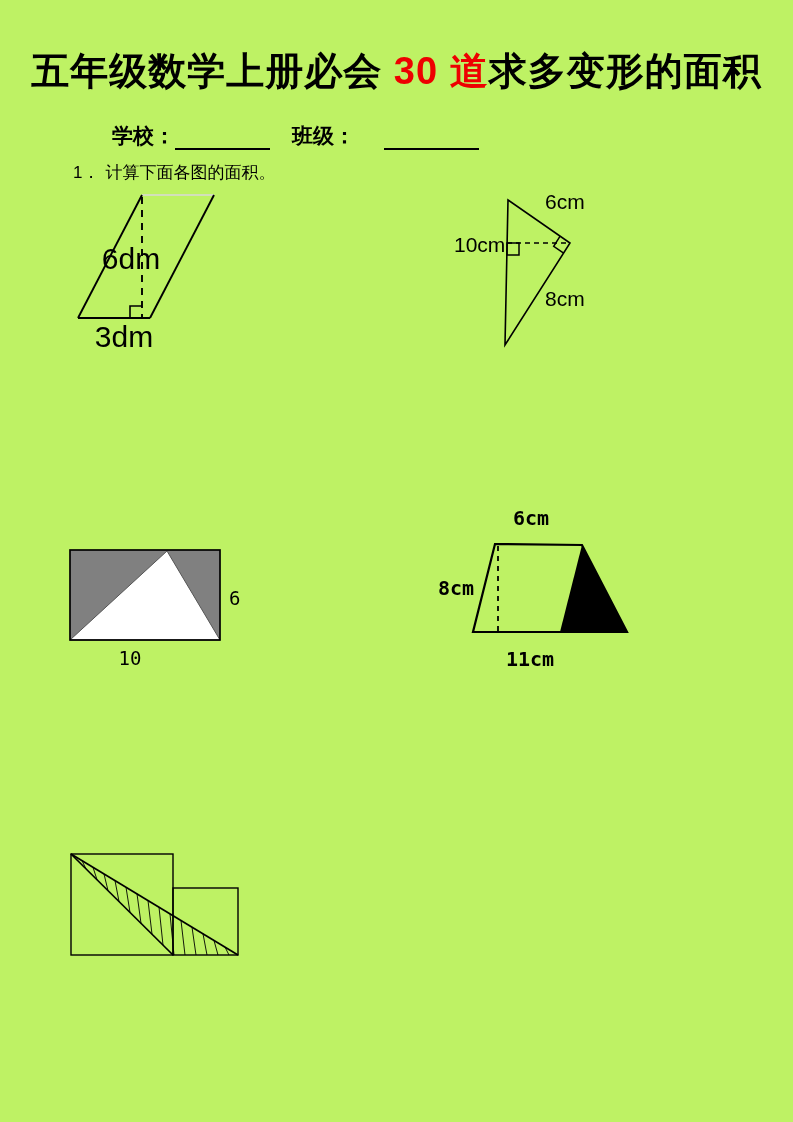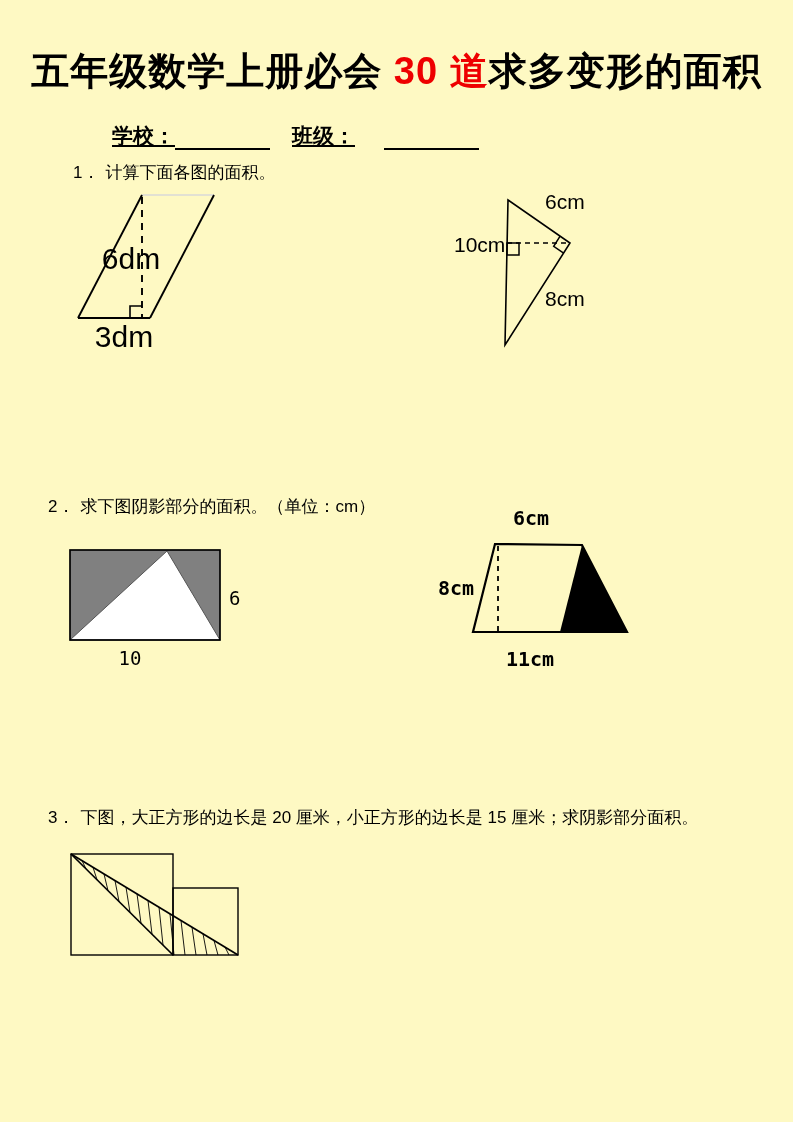--- a/index.html
+++ b/index.html
@@ -1,19 +1,19 @@
 <!DOCTYPE html>
 <html><head>
 <meta charset="utf-8">
 <style>
   html,body{margin:0;padding:0;background:#fff;}
   #page{
     position:relative;
     width:793px;height:1122px;
-    background:#fef9c3;
+    background:#bef264;
     font-family:"Liberation Sans",sans-serif;
     color:#000;
     overflow:hidden;
   }
   .abs{position:absolute;}
   #title{
     top:46px;left:0;width:793px;
     text-align:center;
     font-size:38px;
     font-weight:bold;
@@ -21,21 +21,20 @@
     white-space:nowrap;
   }
   #title .hl{color:#ee0000;}
   #fields{
     top:122px;left:112px;
     display:flex;
     align-items:flex-start;
     font-size:21px;
     font-weight:bold;
     white-space:nowrap;
-    text-decoration:underline;
   }
   .field{display:flex;align-items:flex-end;}
   .field + .field{margin-left:22px;gap:29px;}
   .blank{
     display:inline-block;
     width:95px;height:24px;
     border-bottom:2px solid #000;
   }
   .question{
     font-size:17px;
@@ -88,44 +87,38 @@
   <svg class="abs" style="left:440px;top:182px;" width="230" height="170" viewBox="0 0 230 170">
     <polygon points="68,18 130,61 65,163" fill="none" stroke="#000" stroke-width="1.6"></polygon>
     <line x1="67" y1="61" x2="130" y2="61" stroke="#000" stroke-width="1.5" stroke-dasharray="5,4"></line>
     <rect x="67" y="61" width="12" height="12" fill="none" stroke="#000" stroke-width="1.5"></rect>
     <polyline points="120.1,54.2 113.7,64.3 123.6,71.1" fill="none" stroke="#000" stroke-width="1.5"></polyline>
     <text x="105" y="27" font-size="21">6cm</text>
     <text x="14" y="70" font-size="21">10cm</text>
     <text x="105" y="124" font-size="21">8cm</text>
   </svg>
 
-  <div id="q2" class="abs question">
-    <span class="qnum">2．</span><span>求下图阴影部分的面积。（单位：cm）</span>
-  </div>
 
   <svg class="abs" style="left:60px;top:545px;" width="195" height="130" viewBox="0 0 195 130">
     <rect id="shade-rect" x="10" y="5" width="150" height="90" fill="#808080" stroke="none"></rect>
     <polygon points="10,95 107,6 160,95" fill="#ffffff" stroke="#555" stroke-width="1"></polygon>
     <rect x="10" y="5" width="150" height="90" fill="none" stroke="#000" stroke-width="1.7"></rect>
     <text x="169" y="60" font-size="19" class="mono">6</text>
     <text x="70" y="120" font-size="19" class="mono" text-anchor="middle">10</text>
   </svg>
 
   <svg class="abs" style="left:430px;top:502px;" width="250" height="175" viewBox="0 0 250 175">
     <polygon id="trap-shade" points="152,43 130,130 197,130" fill="#000000" stroke="none"></polygon>
     <polygon points="65,42 152,43 197,130 43,130" fill="none" stroke="#000" stroke-width="2.2"></polygon>
     <line x1="68" y1="44" x2="68" y2="129" stroke="#000" stroke-width="1.8" stroke-dasharray="5,5"></line>
     <text x="101" y="23" font-size="20" font-weight="bold" class="mono" text-anchor="middle">6cm</text>
     <text x="8" y="93" font-size="20" font-weight="bold" class="mono">8cm</text>
     <text x="100" y="164" font-size="20" font-weight="bold" class="mono" text-anchor="middle">11cm</text>
   </svg>
 
-  <div id="q3" class="abs question">
-    <span class="qnum">3．</span><span>下图，大正方形的边长是 20 厘米，小正方形的边长是 15 厘米；求阴影部分面积。</span>
-  </div>
 
   <svg class="abs" style="left:60px;top:848px;" width="190" height="115" viewBox="0 0 190 115">
     <rect x="11" y="6" width="102" height="101" fill="none" stroke="#000" stroke-width="1.4"></rect>
     <rect x="113" y="40" width="65" height="67" fill="none" stroke="#000" stroke-width="1.4"></rect>
     <g id="hatch-group">
         <line x1="22" y1="12.7" x2="26" y2="20.9" stroke="#000" stroke-width="0.9"></line>
         <line x1="33" y1="19.3" x2="37" y2="31.7" stroke="#000" stroke-width="0.9"></line>
         <line x1="44" y1="26.0" x2="48" y2="42.6" stroke="#000" stroke-width="0.9"></line>
         <line x1="55" y1="32.6" x2="59" y2="53.5" stroke="#000" stroke-width="0.9"></line>
         <line x1="66" y1="39.3" x2="70" y2="64.4" stroke="#000" stroke-width="0.9"></line>

